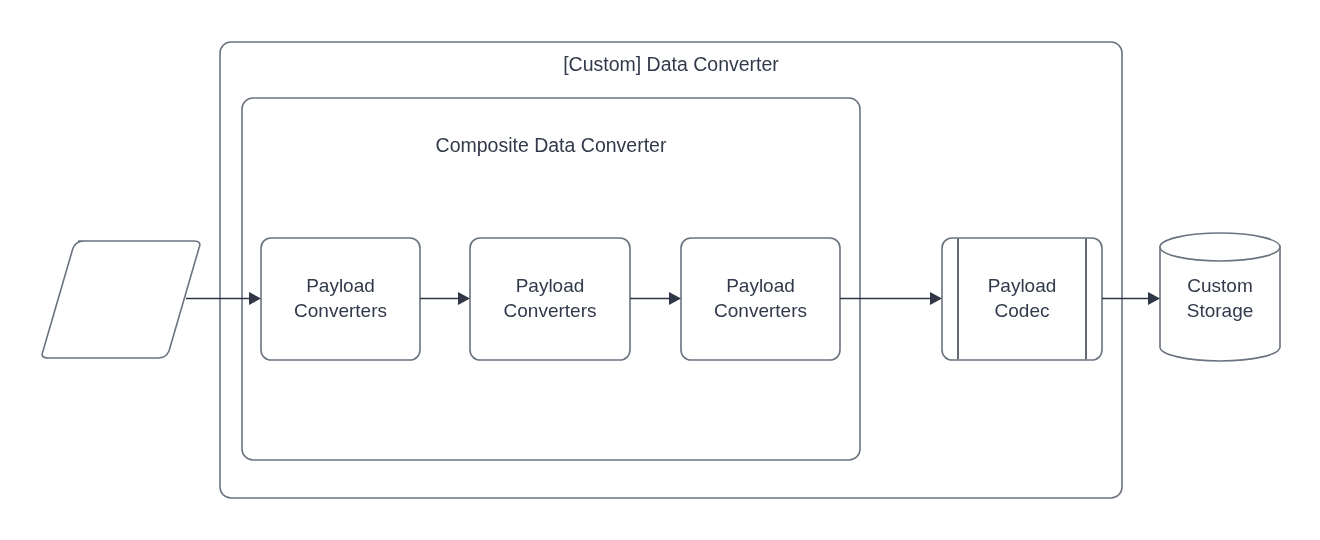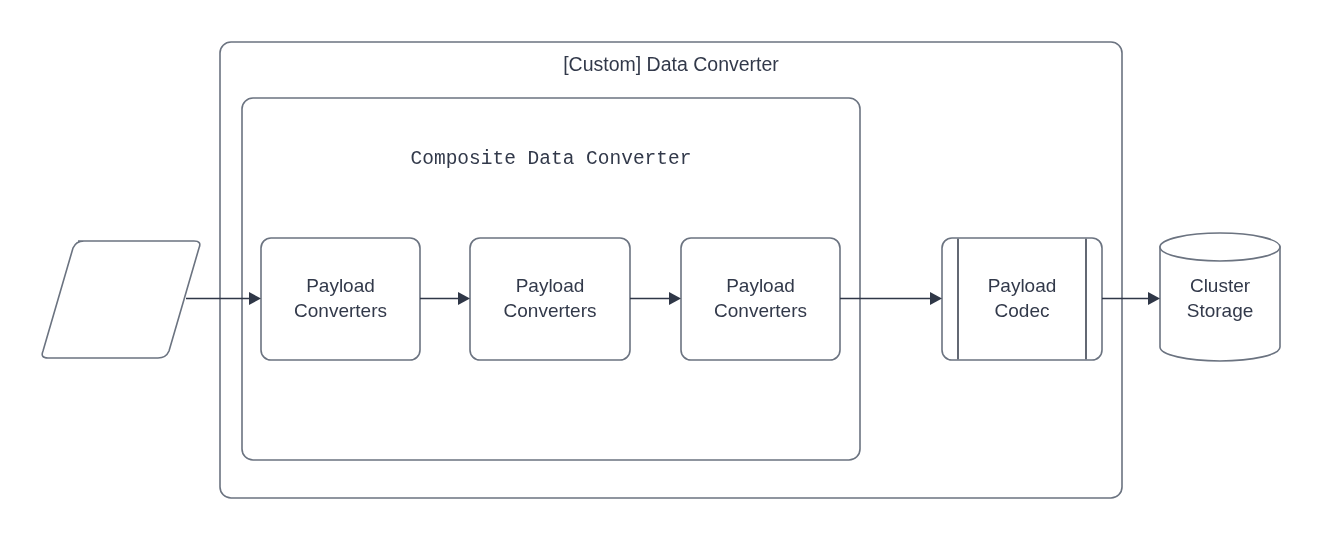--- a/index.html
+++ b/index.html
@@ -121,31 +121,31 @@
 
     <g>
       <line class="connector-line" x1="1102" y1="298.5" x2="1148" y2="298.5"></line>
       <polygon class="connector-head" points="1148,292 1160,298.5 1148,305"></polygon>
     </g>
 
   </svg>
 
   <div class="label label-container-title" style="left:220px; top:52px; width:902px;">[Custom] Data Converter</div>
 
-  <div class="label label-container-title" style="left:242px; top:147px; width:618px;font-family:Liberation Mono, monospace;">Composite Data Converter</div>
+  <div class="label label-container-title" style="left:242px; top:133px; width:618px;">Composite Data Converter</div>
 
 
   <div class="label label-node" style="left:261px; top:273px; width:159px;">Payload
 Converters</div>
 
   <div class="label label-node" style="left:470px; top:273px; width:160px;">Payload
 Converters</div>
 
   <div class="label label-node" style="left:681px; top:273px; width:159px;">Payload
 Converters</div>
 
   <div class="label label-node" style="left:958px; top:273px; width:128px;">Payload
 Codec</div>
 
-  <div class="label label-node" style="left:1160px; top:273px; width:120px;">Cluster
+  <div class="label label-node" style="left:1160px; top:273px; width:120px;">Custom
 Storage</div>
 
 </div>
 
 </body></html>

